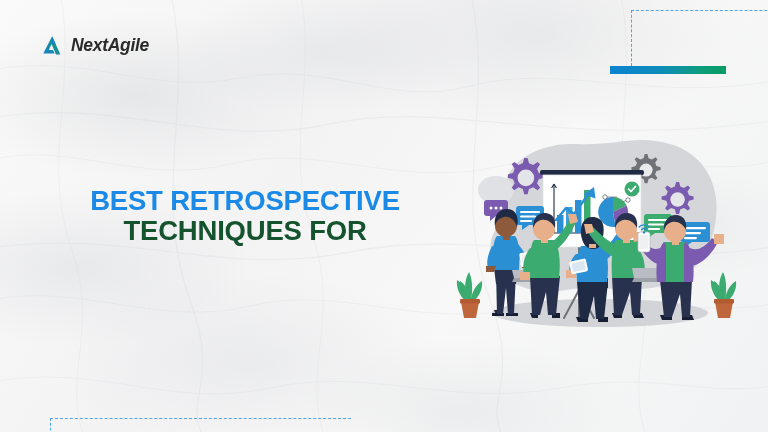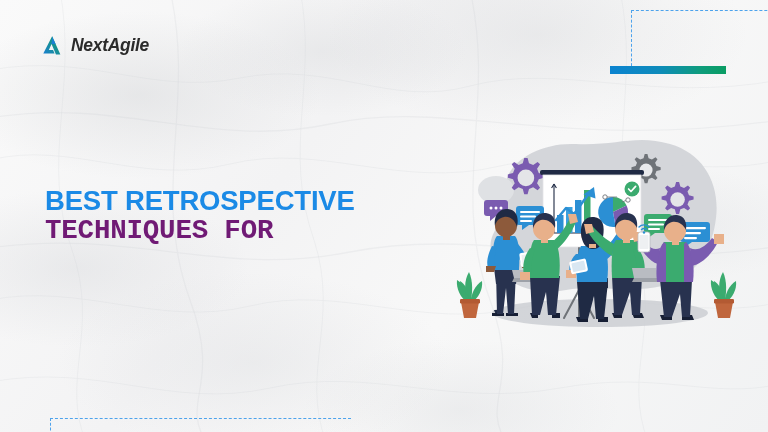--- a/index.html
+++ b/index.html
@@ -98,32 +98,33 @@
     line-height: 1;
     white-space: nowrap;
   }
 
   
   #headline {
     position: absolute;
     top: 186px;
     left: 45px;
     width: 400px;
+    text-align: center;
   }
   #headline .line {
     font-family: "Liberation Sans", sans-serif;
     font-weight: 700;
     font-size: 27.5px;
     line-height: 30px;
     letter-spacing: -0.2px;
     text-transform: uppercase;
     white-space: nowrap;
   }
   #headline .line.accent { color: #1b8ae6; }
-  #headline .line.dark   { color: #701a75; font-family: Liberation Mono, monospace; }
+  #headline .line.dark   { color: #14532d; }
 
   
   #illustration {
     position: absolute;
     top: 132px;
     left: 448px;
     width: 300px;
     height: 205px;
   }
   #illustration svg { display: block; width: 100%; height: 100%; }

